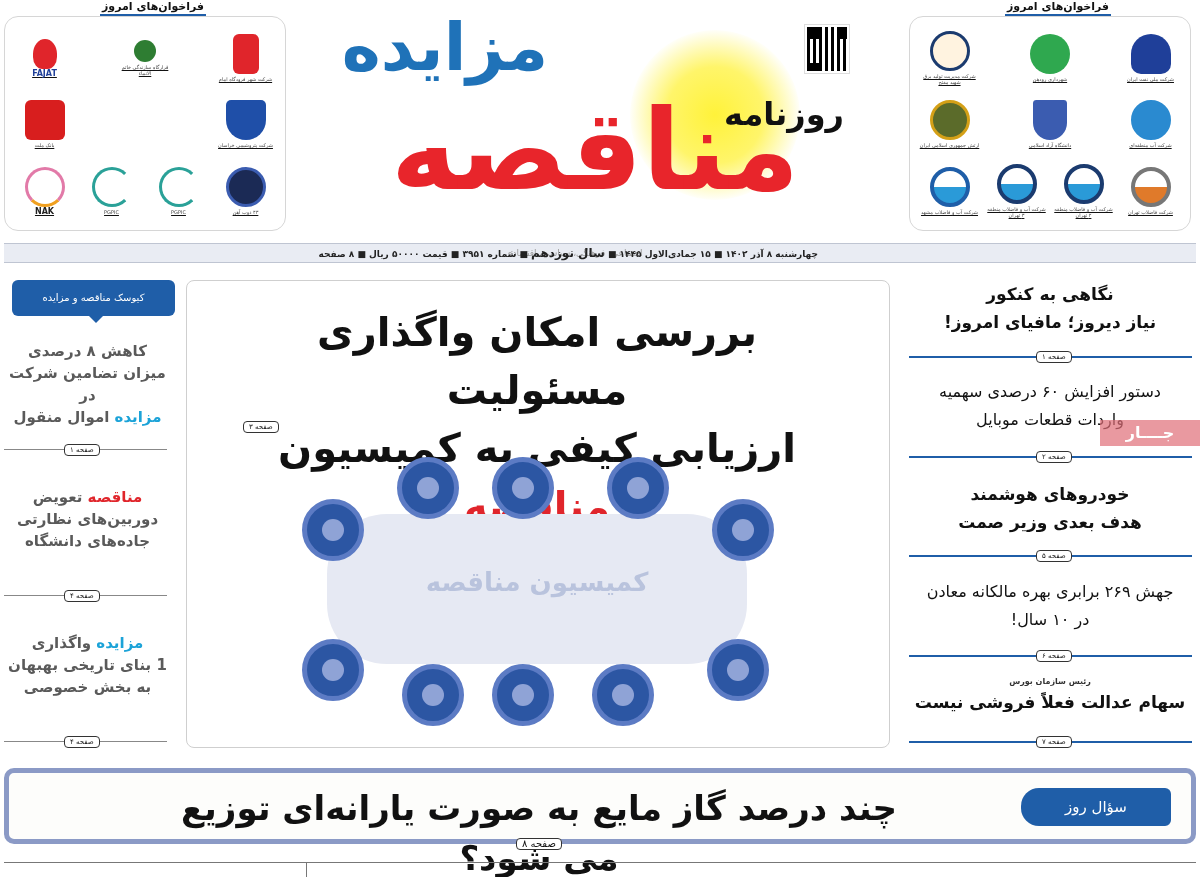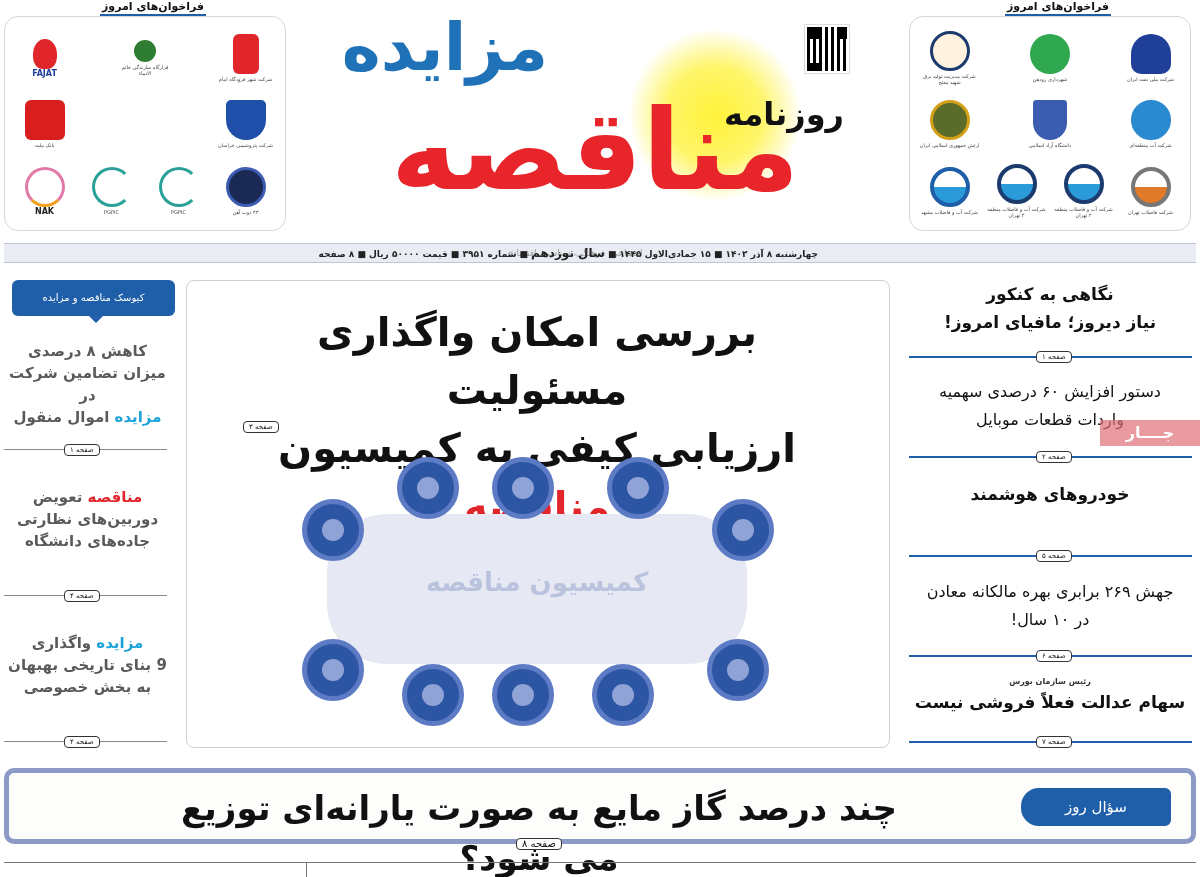--- a/index.html
+++ b/index.html
@@ -18,21 +18,21 @@
     font-size: 11px; font-weight: bold; color: #111; direction: rtl;
     border-bottom: 2px solid #1f5ea8; padding: 0 2px; line-height: 13px;
   }
   .panel-title.left { left: 100px; }
   .panel-title.right { left: 1005px; }
   .logo-grid {
     position: absolute; inset: 10px 8px 8px 8px;
     display: grid; grid-template-columns: repeat(4, 1fr); grid-template-rows: repeat(3, 1fr);
     gap: 4px;
   }
-  .logo-cell { display: flex; flex-direction: column; align-items: center; justify-content: center; }
+  .logo-cell { display: flex; flex-direction: column; align-items: center; justify-content: center; text-decoration: underline; }
   .logo-mark { width: 40px; height: 40px; border-radius: 50%; }
   .logo-mark.sq { border-radius: 6px; }
   .logo-cap { font-size: 5px; color: #444; margin-top: 2px; text-align: center; direction: rtl; line-height: 6px; max-width: 60px; }
 
   .brand {
     position: absolute; left: 300px; top: 0; width: 600px; height: 240px;
   }
   .brand-glow {
     position: absolute; left: 330px; top: 30px; width: 170px; height: 170px; border-radius: 50%;
     background: radial-gradient(circle, #fff23a 0%, #fff56a 40%, rgba(255,255,255,0) 72%);
@@ -297,21 +297,21 @@
   <div>دوربین‌های نظارتی</div>
   <div>جاده‌های دانشگاه</div>
 </div>
 <div class="page-sep" style="left:4px;top:590px;width:163px">
   <div class="line"></div>
   <div class="tag" style="left:60px">صفحه ۴</div>
 </div>
 
 <div class="side-story" style="top:632px">
   <div><span class="hl-blue">مزایده</span> <span>واگذاری</span></div>
-  <div>9 بنای تاریخی بهبهان</div>
+  <div>1 بنای تاریخی بهبهان</div>
   <div>به بخش خصوصی</div>
 </div>
 <div class="page-sep" style="left:4px;top:736px;width:163px">
   <div class="line"></div>
   <div class="tag" style="left:60px">صفحه ۴</div>
 </div>
 
 <div class="lead-box">
   <div class="lead-title">
     <div>بررسی امکان واگذاری مسئولیت</div>
@@ -348,20 +348,21 @@
   <div>واردات قطعات موبایل</div>
 </div>
 <div class="watermark">جــــار</div>
 <div class="page-sep blue" style="left:909px;top:451px;width:283px">
   <div class="line"></div>
   <div class="tag" style="left:127px">صفحه ۲</div>
 </div>
 
 <div class="r-story bold" style="top:480px">
   <div>خودروهای هوشمند</div>
+  <div>هدف بعدی وزیر صمت</div>
 </div>
 <div class="page-sep blue" style="left:909px;top:550px;width:283px">
   <div class="line"></div>
   <div class="tag" style="left:127px">صفحه ۵</div>
 </div>
 
 <div class="r-story normal" style="top:578px">
   <div>جهش ۲۶۹ برابری بهره مالکانه معادن</div>
   <div>در ۱۰ سال!</div>
 </div>

